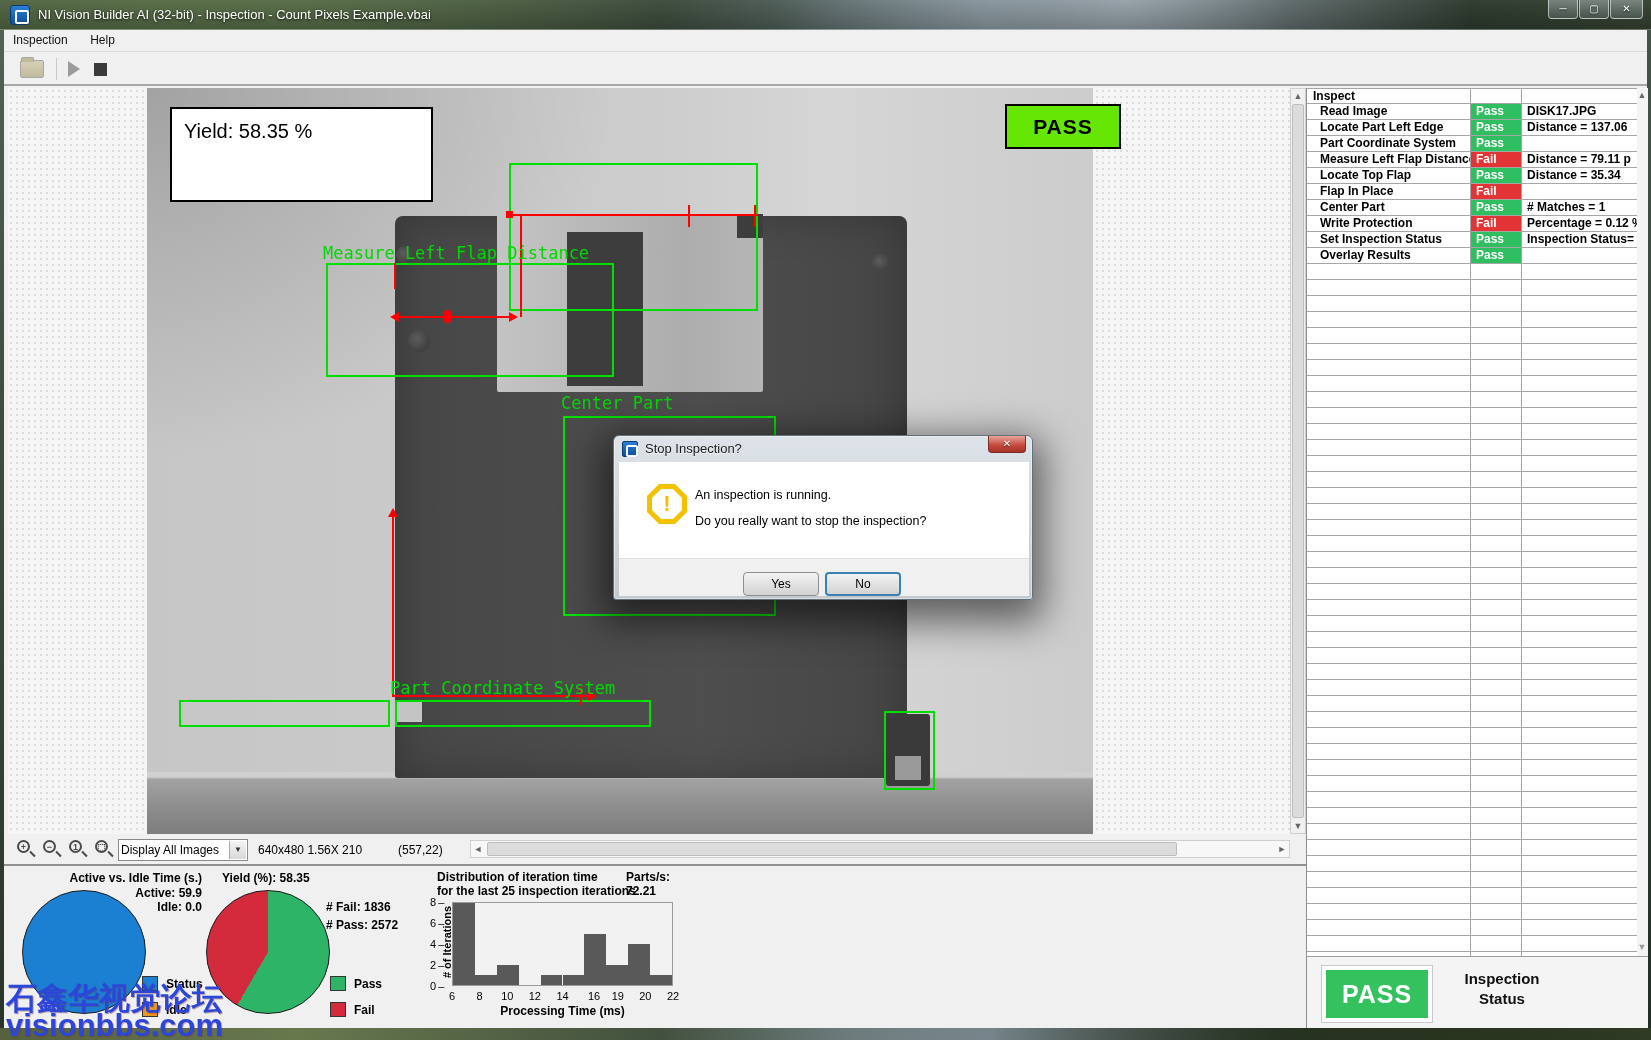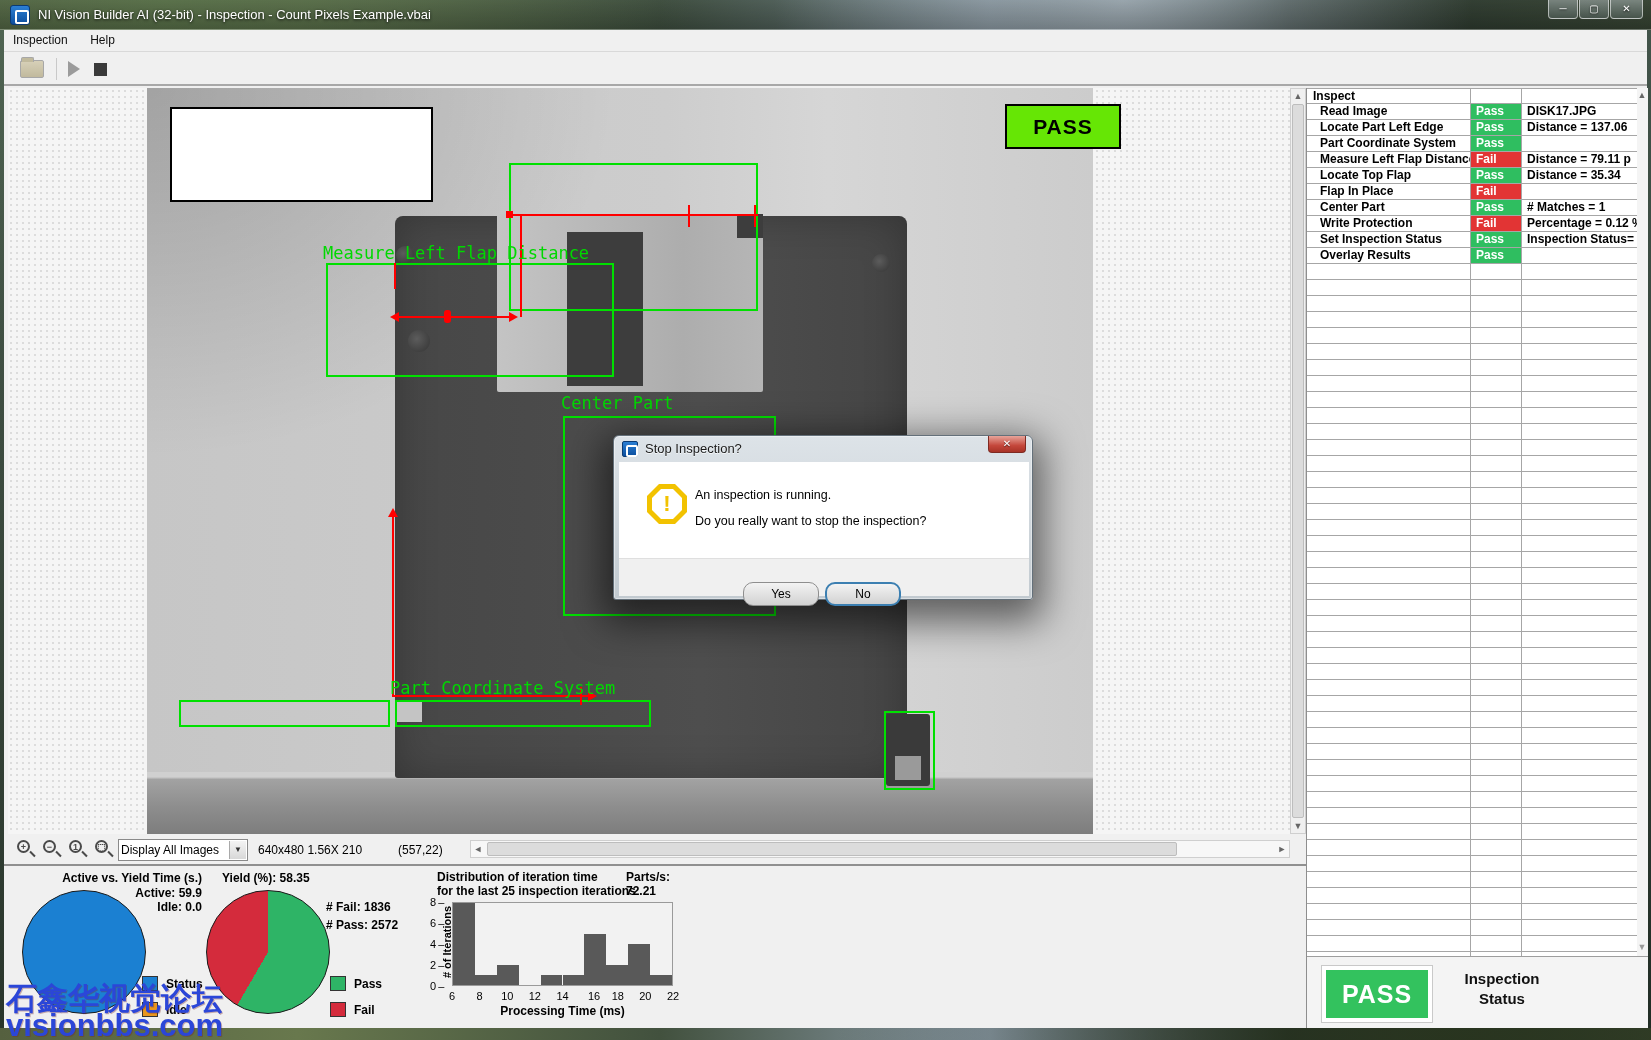--- a/index.html
+++ b/index.html
@@ -168,23 +168,23 @@
     text-align:center; line-height:15px; text-shadow:0 1px 1px rgba(0,0,0,.6); }
   .dlg-body { position:absolute; left:5px; top:26px; width:410px; height:96px; background:#fff; }
   .octagon-outer { position:absolute; left:28px; top:22px; width:40px; height:40px; background:#f2c200;
     clip-path:polygon(30% 0,70% 0,100% 30%,100% 70%,70% 100%,30% 100%,0 70%,0 30%); }
   .octagon-inner { position:absolute; left:5px; top:5px; width:30px; height:30px; background:#fff;
     clip-path:polygon(30% 0,70% 0,100% 30%,100% 70%,70% 100%,30% 100%,0 70%,0 30%);
     color:#f2c200; font-size:22px; font-weight:bold; text-align:center; line-height:30px; }
   .dlg-line { position:absolute; left:76px; font-size:12.5px; color:#000; }
   .dlg-footer { position:absolute; left:5px; top:122px; width:410px; height:38px;
     background:#f0f0f0; border-top:1px solid #dfdfdf; }
-  .dlg-btn { position:absolute; top:23px; width:76px; height:24px;
+  .dlg-btn { position:absolute; top:13px; width:76px; height:24px;
     background:linear-gradient(180deg,#f3f3f3,#e4e4e4 45%,#d2d2d2); border:1px solid #8e8e8e;
-    border-radius:10px; font-size:12px; color:#000; text-align:center; line-height:22px; }
+    border-radius:4px; font-size:12px; color:#000; text-align:center; line-height:22px; }
   .dlg-btn.default { border:2px solid #3c7fb1; line-height:20px; }
 </style>
 </head>
 <body>
 
 <div class="desktop"></div>
 
 <div class="titlebar">
   <div class="app-icon"></div>
   <div class="title-text">NI Vision Builder AI (32-bit) - Inspection - Count Pixels Example.vbai</div>
@@ -243,20 +243,21 @@
 <div class="arrow-up" style="left:388px;top:508px;"></div>
 <div class="rline" style="left:392px;top:695px;width:198px;height:2px;"></div>
 <div class="arrow-right" style="left:588px;top:691px;"></div>
 <div class="rline" style="left:580px;top:687px;width:2px;height:18px;"></div>
 
 <div class="glabel" style="left:323px;top:243px;">Measure Left Flap Distance</div>
 <div class="glabel" style="left:561px;top:393px;">Center Part</div>
 <div class="glabel" style="left:390px;top:678px;">Part Coordinate System</div>
 
 <div class="info-box">
+  <div class="row2">Yield: 58.35 %</div>
 </div>
 <div class="pass-box">PASS</div>
 
 <div class="vscroll" style="left:1290px;top:88px;height:746px;">
   <div class="scroll-arrow" style="left:0;top:0;">▲</div>
   <div class="thumb" style="left:1px;top:15px;width:12px;height:714px;"></div>
   <div class="scroll-arrow" style="left:0;bottom:0;">▼</div>
 </div>
 <div class="hscroll" style="left:470px;top:840px;width:820px;">
   <div class="scroll-arrow" style="left:0;top:1px;">◄</div>
@@ -277,21 +278,21 @@
     <div class="mag">⬚</div>
   </div>
 <div class="dropdown">
   <span>Display All Images</span>
   <div class="dd-arrow">▼</div>
 </div>
 <div class="res-text" style="left:258px;">640x480 1.56X 210</div>
 <div class="res-text" style="left:398px;">(557,22)</div>
 <div class="stats-sep"></div>
 
-<div class="stat-text" style="left:60px;top:871px;width:142px;text-align:right;">Active vs. Yield Time (s.)</div>
+<div class="stat-text" style="left:60px;top:871px;width:142px;text-align:right;">Active vs. Idle Time (s.)</div>
 <div class="stat-text" style="left:60px;top:886px;width:142px;text-align:right;">Active:   59.9</div>
 <div class="stat-text" style="left:60px;top:900px;width:142px;text-align:right;">Idle:       0.0</div>
 <div class="pie" id="pie-active" style="left: 22px; top: 890px; background: conic-gradient(rgb(27, 128, 210) 0deg, rgb(27, 128, 210) 100%, rgb(232, 150, 30) 100%, rgb(232, 150, 30) 100%);"></div>
 <div class="legend-swatch" id="sw-active" style="left: 142px; top: 976px; background: rgb(27, 128, 210);"></div>
 <div class="stat-text" style="left:166px;top:977px;">Status</div>
 <div class="legend-swatch" id="sw-idle" style="left: 142px; top: 1002px; background: rgb(232, 150, 30);"></div>
 <div class="stat-text" style="left:166px;top:1003px;">Idle</div>
 
 <div class="stat-text" style="left:222px;top:871px;">Yield (%):   58.35</div>
 <div class="stat-text" style="left:326px;top:886px;margin-top:32px;"># Pass:   2572</div>
@@ -326,21 +327,21 @@
     <div class="tick-label" style="left: 430px; width: 14px; text-align: right; top: 917px;">6 –</div>
     <div class="tick-label" style="left: 430px; width: 14px; text-align: right; top: 896px;">8 –</div>
   </div>
 <div id="hist-xticks">
     <div class="tick-label" style="left: 442px; width: 20px; text-align: center; top: 990px;">6</div>
     <div class="tick-label" style="left: 469.625px; width: 20px; text-align: center; top: 990px;">8</div>
     <div class="tick-label" style="left: 497.25px; width: 20px; text-align: center; top: 990px;">10</div>
     <div class="tick-label" style="left: 524.875px; width: 20px; text-align: center; top: 990px;">12</div>
     <div class="tick-label" style="left: 552.5px; width: 20px; text-align: center; top: 990px;">14</div>
     <div class="tick-label" style="left: 580.125px; width: 20px; text-align: right; top: 990px;">16</div>
-    <div class="tick-label" style="left: 607.75px; width: 20px; text-align: center; top: 990px;">18</div>
+    <div class="tick-label" style="left: 607.75px; width: 20px; text-align: center; top: 990px;">19</div>
     <div class="tick-label" style="left: 635.375px; width: 20px; text-align: center; top: 990px;">20</div>
     <div class="tick-label" style="left: 663px; width: 20px; text-align: center; top: 990px;">22</div>
   </div>
 <div class="tick-label" style="left:452px;top:1004px;width:221px;text-align:center;font-weight:600;font-size:12px;">Processing Time (ms)</div>
 
 <div class="watermark" style="top:978px;">石鑫华视觉论坛</div>
 <div class="watermark" style="top:1008px;">visionbbs.com</div>
 
 <div class="right-panel">
   <div class="itable">

